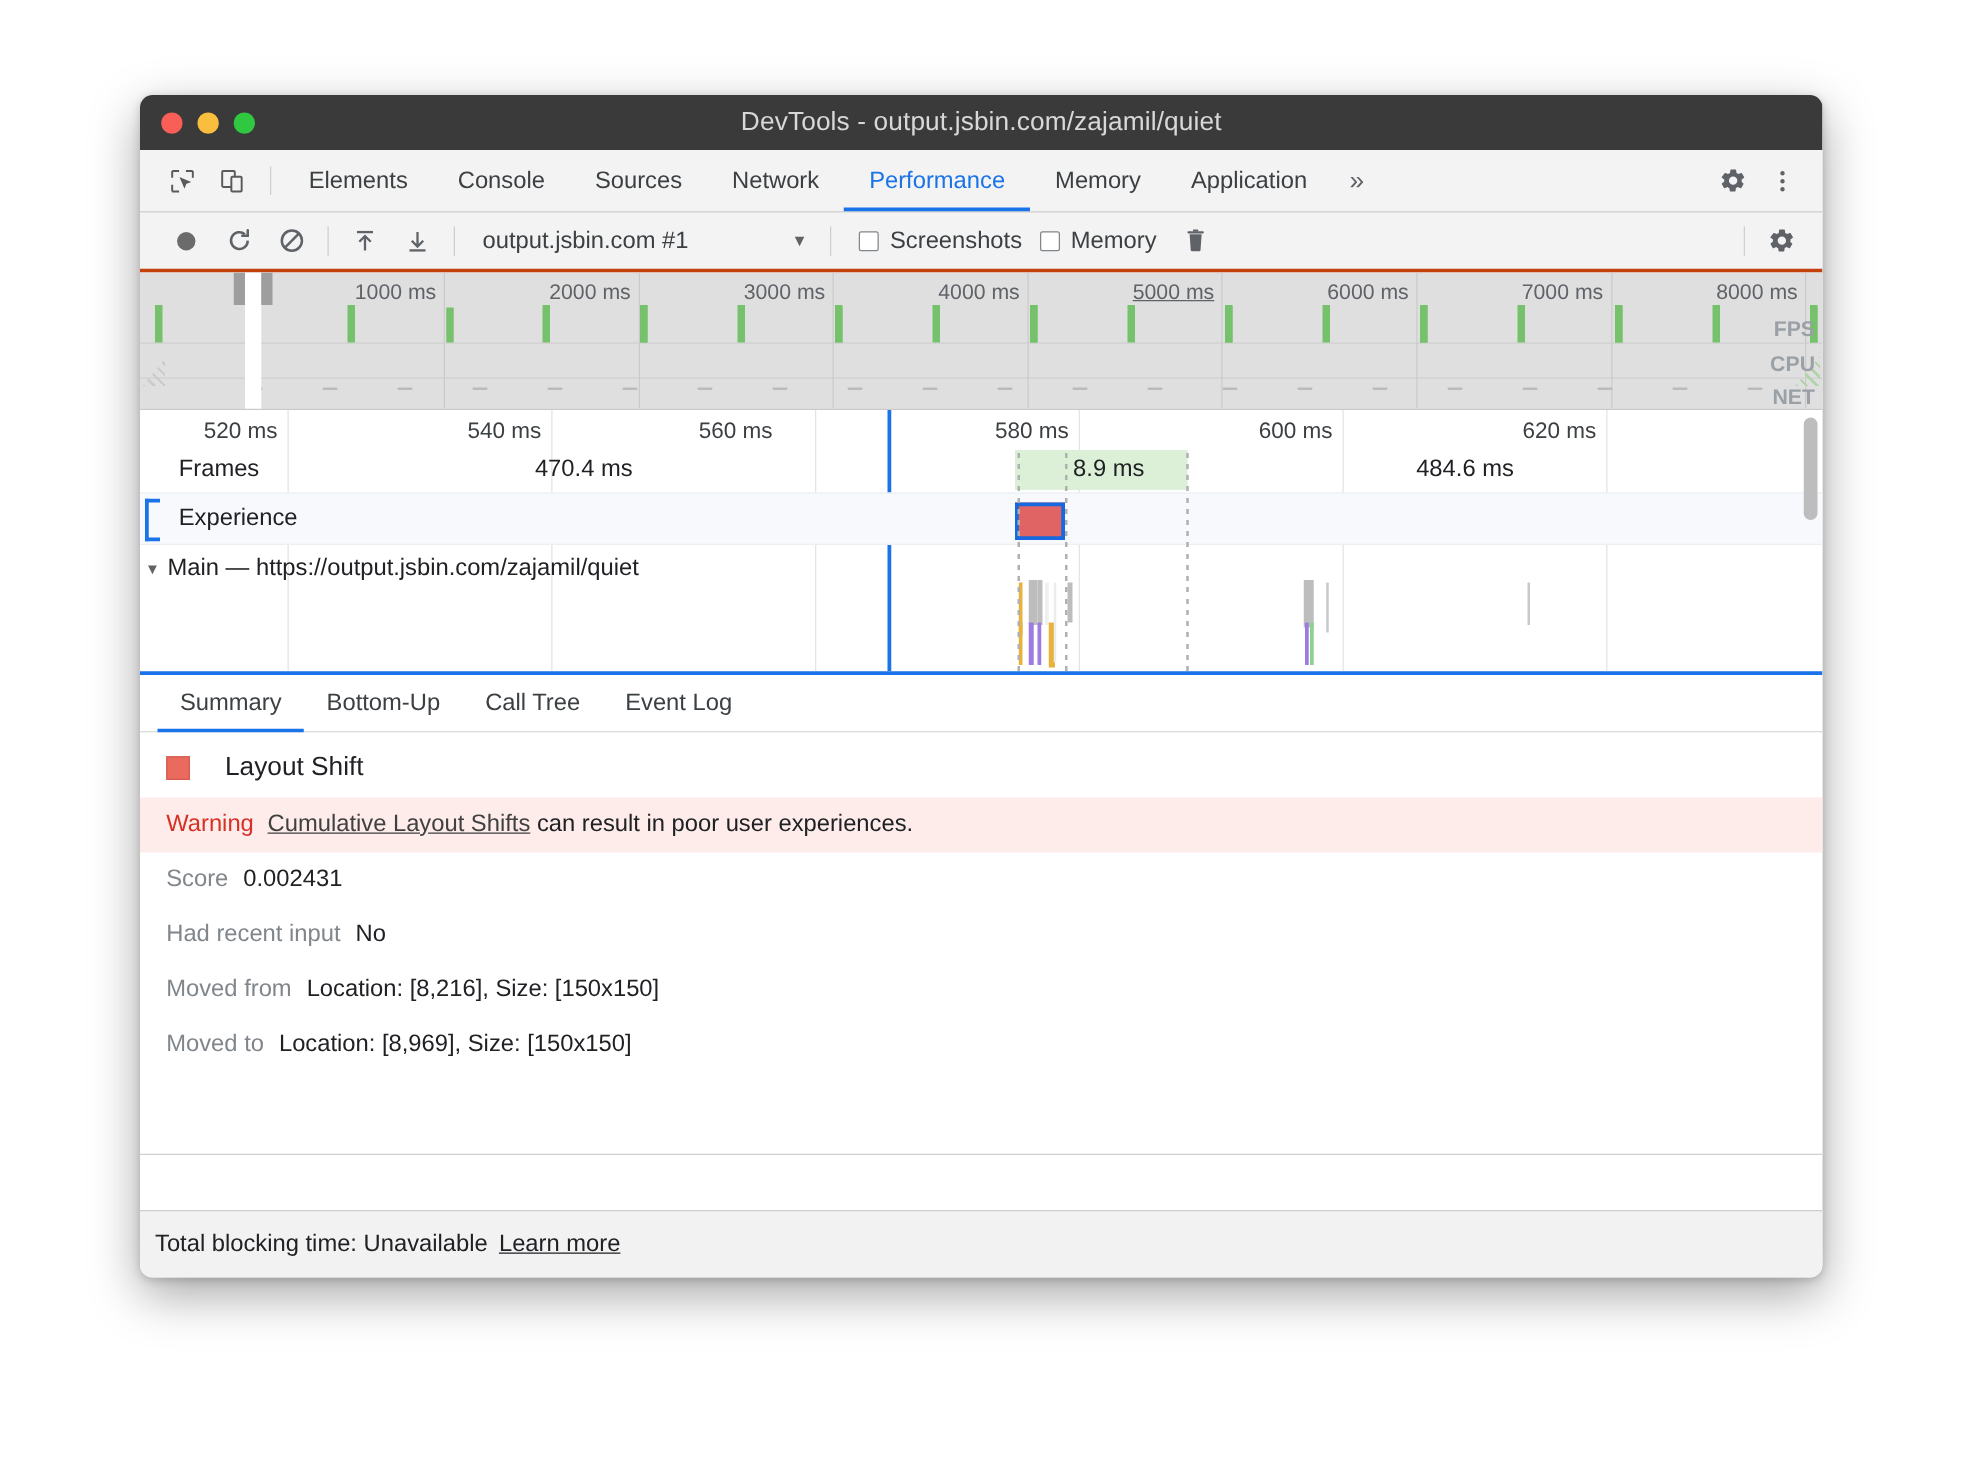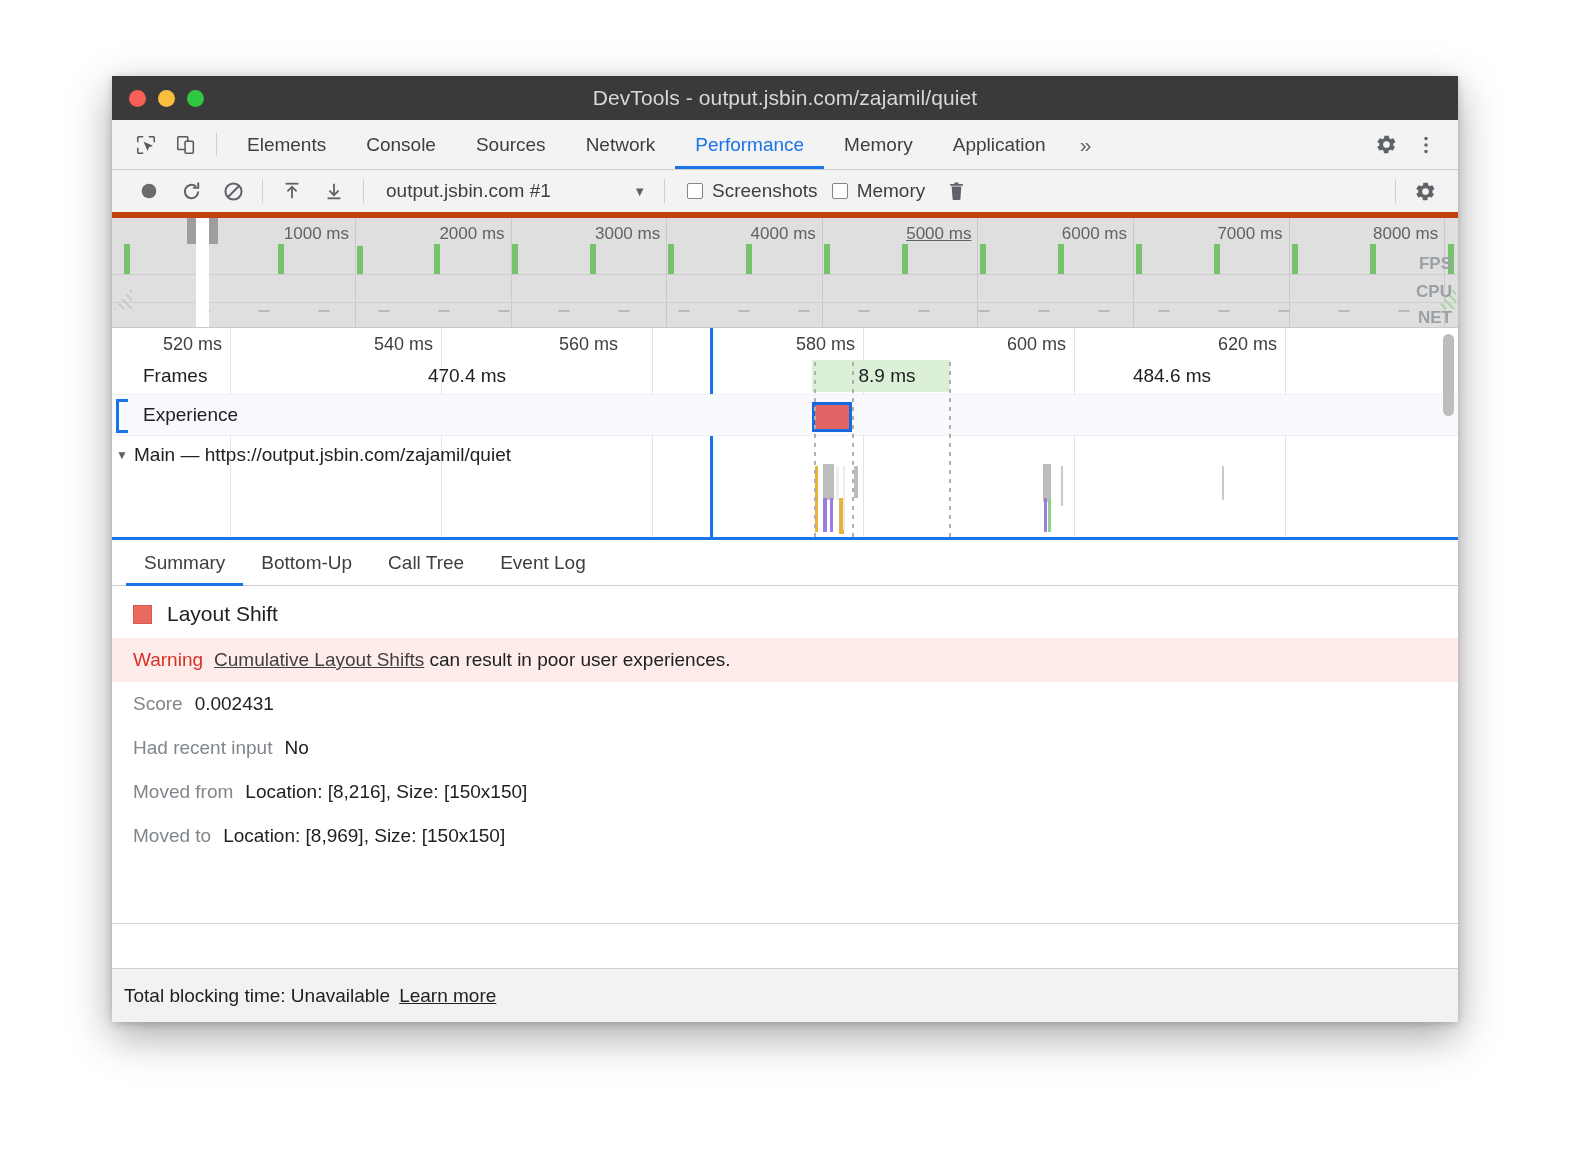--- a/index.html
+++ b/index.html
@@ -9,21 +9,21 @@
     background: #ffffff;
     font-family: "Liberation Sans", sans-serif;
     overflow: hidden;
   }
 
   
   #window {
     position: absolute;
     left: 112px; top: 76px;
     width: 1346px; height: 946px;
-    border-radius: 0;
+    border-radius: 10px;
     box-shadow: 0 14px 40px rgba(0,0,0,0.35), 0 2px 8px rgba(0,0,0,0.18);
     overflow: hidden;
     background: #ffffff;
   }
 
   
   #titlebar {
     height: 44px;
     background: #3a3a3a;
     display: flex;
@@ -89,21 +89,21 @@
   .ic-btn {
     width: 40px; height: 50px;
     display: flex; align-items: center; justify-content: center;
     color: #5f6368;
   }
 
   
   #perfbar {
     height: 48px;
     background: #f3f3f3;
-    border-bottom: 6px solid #c2410c;
+    border-bottom: 3px solid #c2410c;
     display: flex; align-items: center;
     padding-left: 16px;
   }
   .pb-btn {
     width: 42px; height: 40px;
     display: flex; align-items: center; justify-content: center;
     color: #5f6368;
   }
   .pb-sep { width: 1px; height: 24px; background: #cfcfcf; margin: 0 8px; }
   #recording-select {
@@ -305,21 +305,21 @@
 
   
   #detail-body {
     position: relative;
     height: 338px;
     background: #ffffff;
     overflow: hidden;
   }
   #ls-head {
     display: flex; align-items: center;
-    gap: 15px;
+    gap: 28px;
     padding: 16px 0 12px 21px;
   }
   #ls-swatch {
     width: 19px; height: 19px;
     background: #ea6a5e;
     border: 1px solid #d35b50;
   }
   #ls-title { font-size: 21px; color: #202124; }
   #warning-row {
     background: #fdecea;

